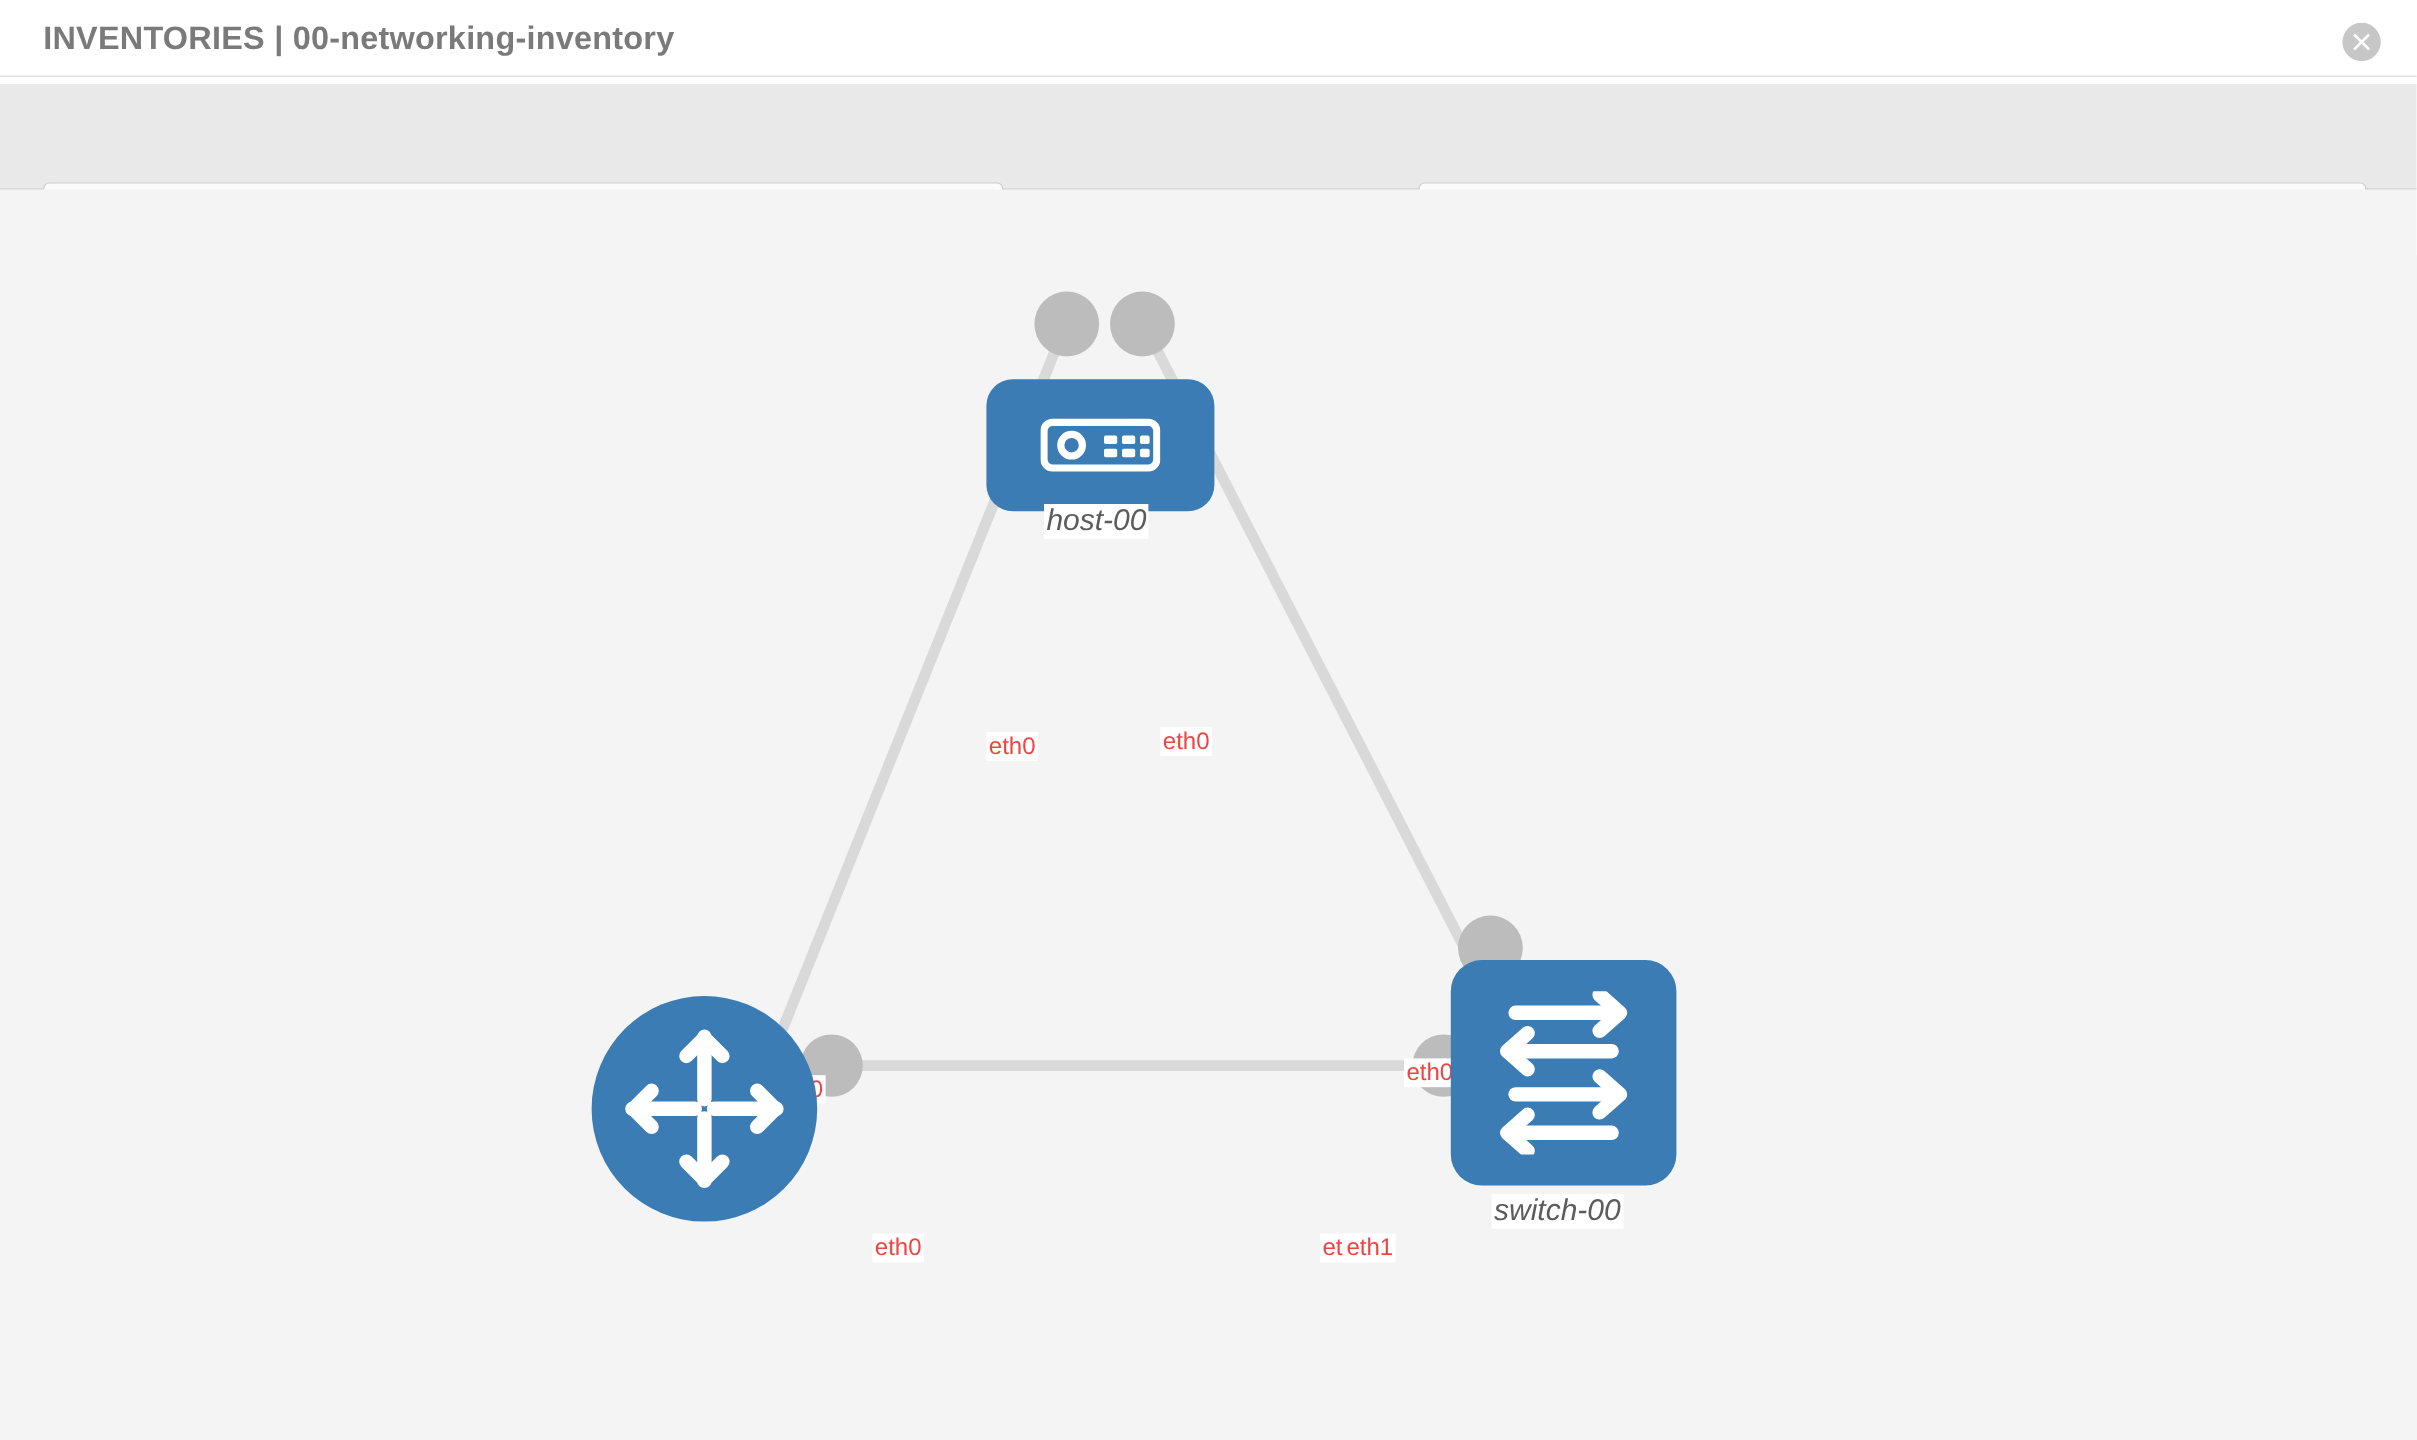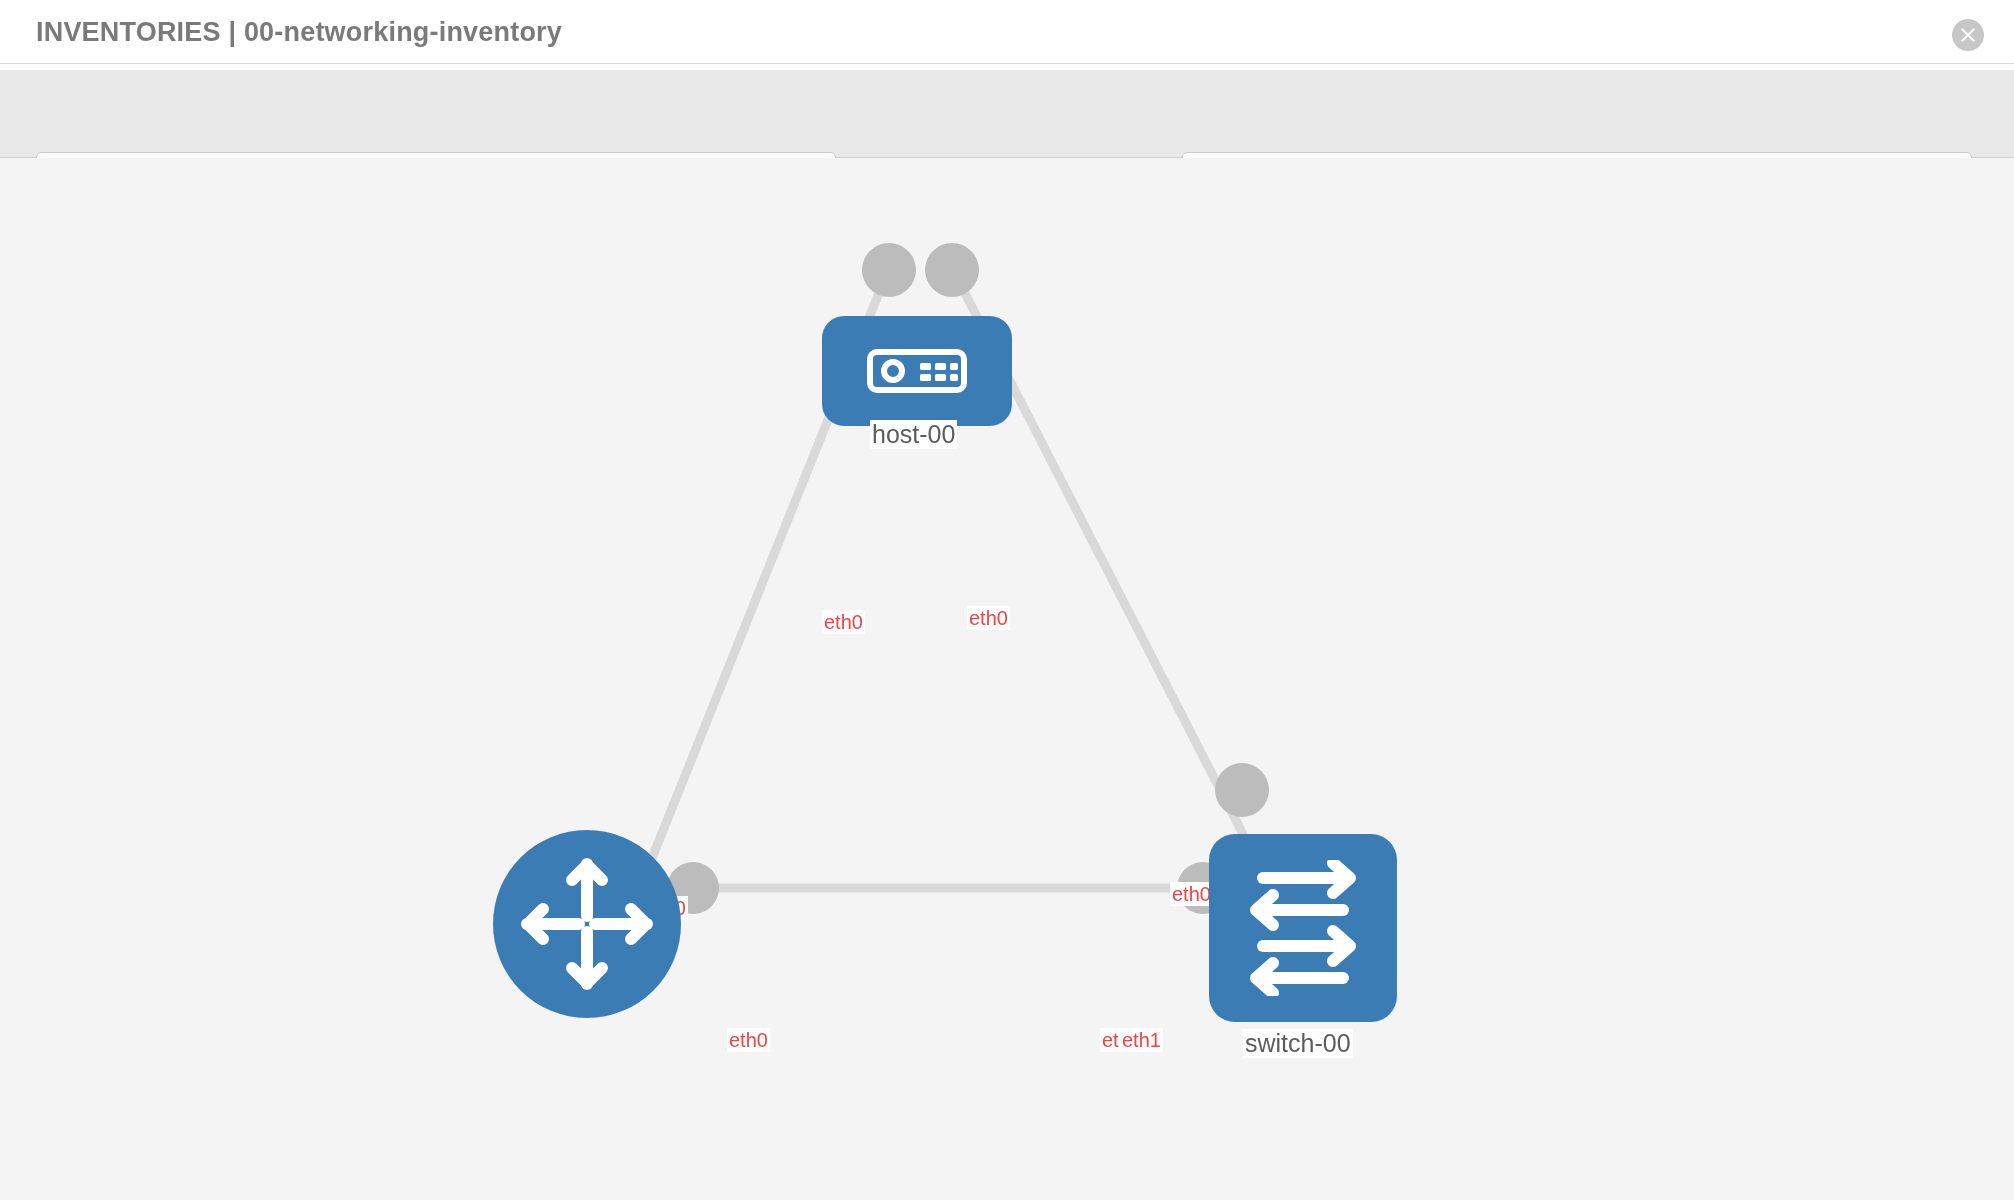--- a/index.html
+++ b/index.html
@@ -130,33 +130,34 @@
     background: #3b7cb5;
   }
   .node-label {
     position: absolute;
     font-size: 25px;
     color: #5c5c5c;
     background: #ffffff;
     white-space: nowrap;
     padding: 0 2px;
     line-height: 1.15;
+    font-style: italic;
   }
 
   
   #node-host { left: 822px; top: 158px; width: 190px; height: 110px; }
   #node-host .node-shape { width: 190px; height: 110px; border-radius: 22px; }
   #node-host .node-label { left: 48px; top: 104px; }
 
   
   #node-router { left: 493px; top: 672px; width: 188px; height: 188px; }
   #node-router .node-shape { width: 188px; height: 188px; border-radius: 50%; }
 
   
-  #node-switch { left: 1209px; top: 676px; width: 188px; height: 236px; }
+  #node-switch { left: 1209px; top: 642px; width: 188px; height: 236px; }
   #node-switch .node-shape { width: 188px; height: 188px; border-radius: 26px; }
   #node-switch .node-label { left: 34px; top: 195px; }
 
   .iface-label {
     position: absolute;
     font-size: 20px;
     color: #ef4444;
     background: #ffffff;
     white-space: nowrap;
     padding: 0 2px;

